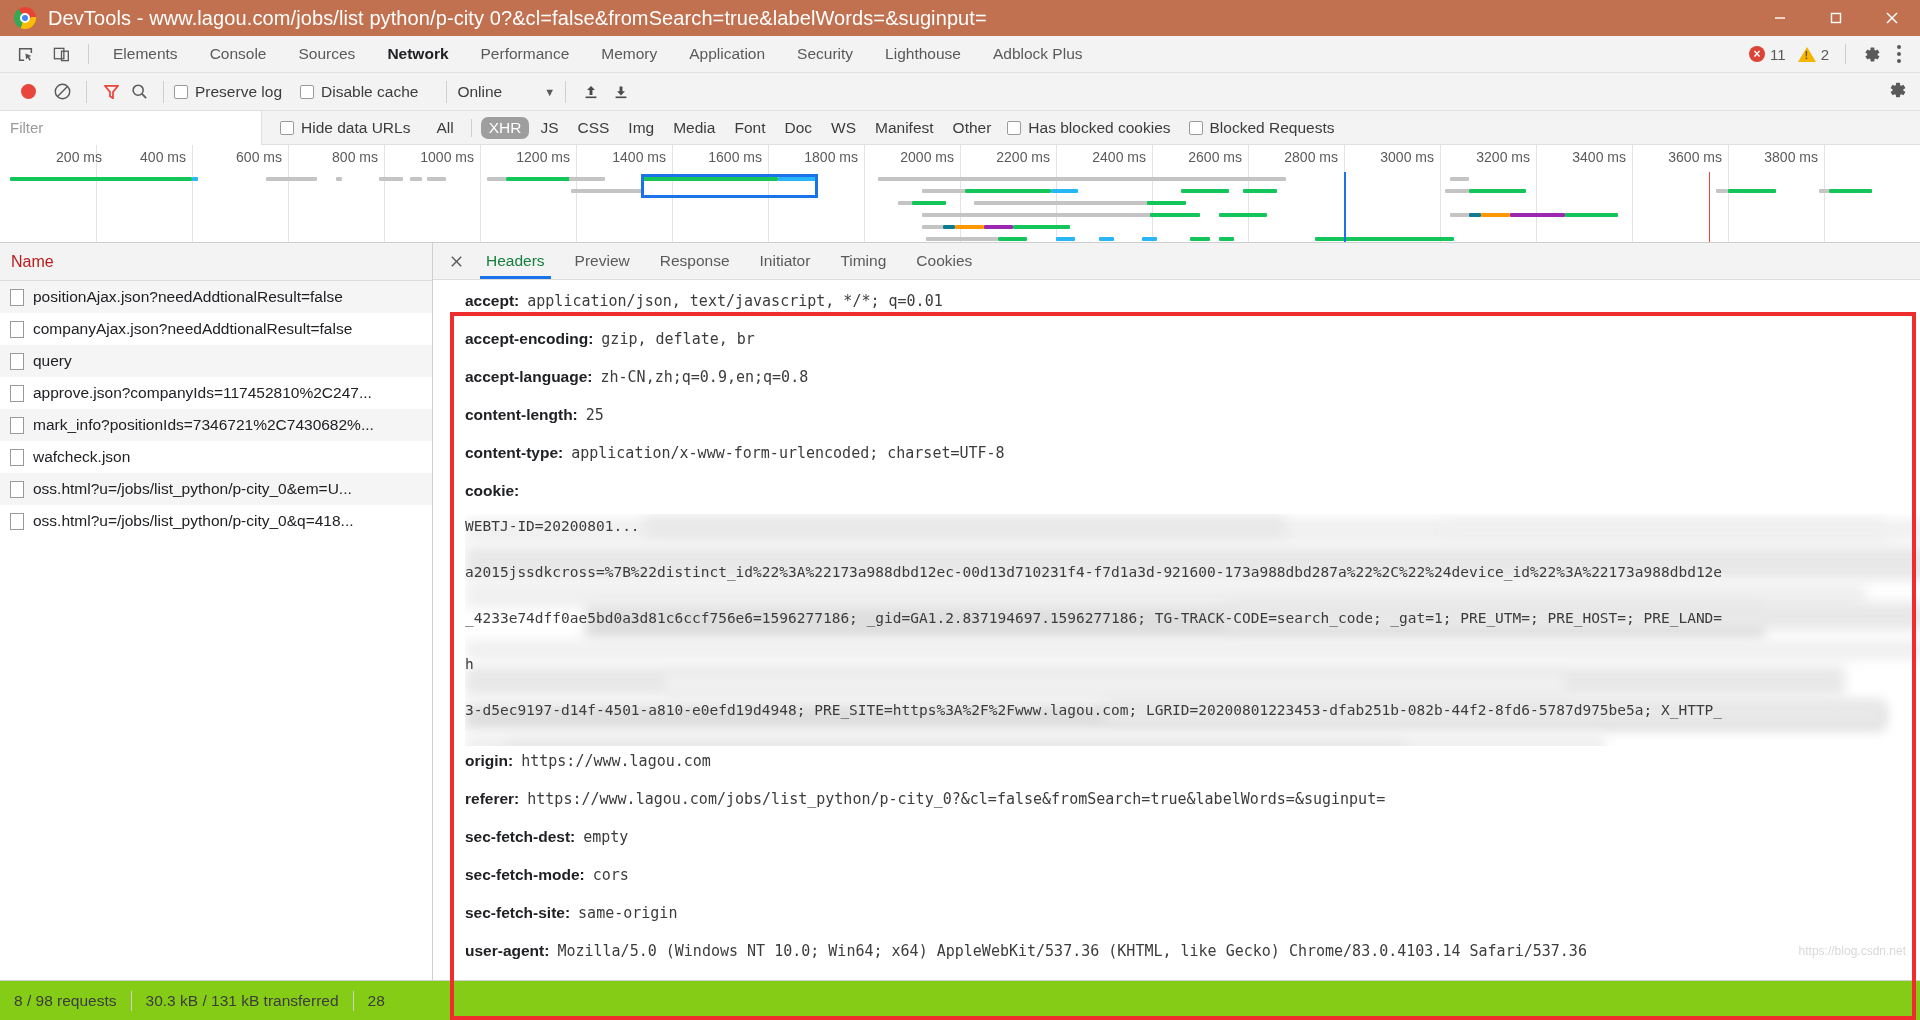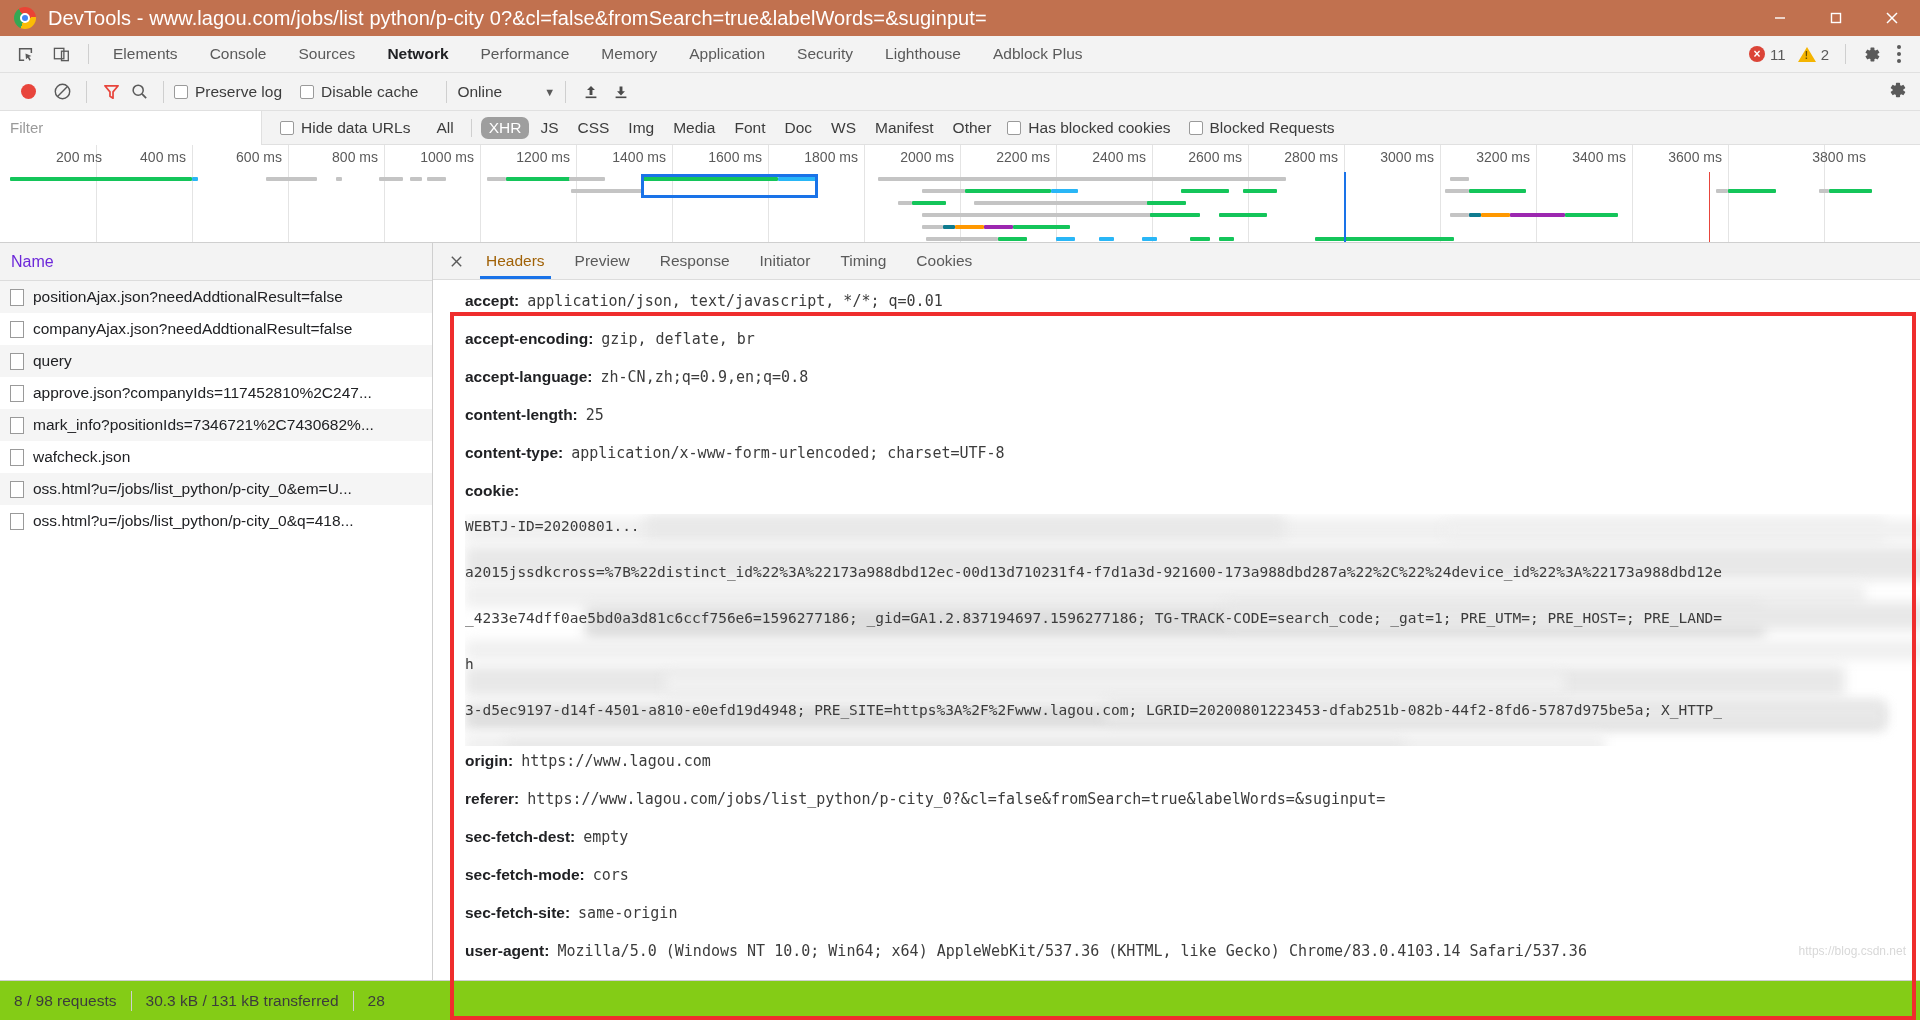--- a/index.html
+++ b/index.html
@@ -100,34 +100,34 @@
   .ov-tick { position: absolute; top: 0; height: 98px; width: 1px; background: #e4e4e4; }
   .ov-label { position: absolute; top: 4px; font-size: 14px; color: #5a5a5a; transform: translateX(-100%); padding-right: 6px; white-space: nowrap; }
   .ov-bar { position: absolute; height: 4px; border-radius: 1px; }
   .ev-line { position: absolute; top: 27px; bottom: 0; width: 1.5px; }
 
   
   .main-area { flex: 1 1 auto; display: flex; min-height: 0; position: relative; }
 
   
   .req-panel { width: 433px; flex: 0 0 433px; display: flex; flex-direction: column; background: #ffffff; border-right: 1px solid #cfcfcf; min-height: 0; }
-  .req-header { height: 38px; flex: 0 0 38px; background: #f3f3f3; border-bottom: 1px solid #dcdcdc; display:flex; align-items:center; padding-left: 11px; font-size: 16px; color: #6d28d9; }
+  .req-header { height: 38px; flex: 0 0 38px; background: #f3f3f3; border-bottom: 1px solid #dcdcdc; display:flex; align-items:center; padding-left: 11px; font-size: 16px; color: #b91c1c; }
   .req-list { flex: 1 1 auto; overflow: hidden; }
   .req-row { height: 32px; display: flex; align-items: center; padding-left: 10px; gap: 9px; font-size: 15.5px; color: #202124; white-space: nowrap; overflow: hidden; }
   .req-row:nth-child(odd) { background: #f5f5f5; }
   .req-row:nth-child(even) { background: #ffffff; }
   .doc-icon { width: 14px; height: 17px; border: 1.4px solid #9a9a9a; background: #fff; flex: 0 0 14px; }
   .req-label { overflow: hidden; text-overflow: ellipsis; }
 
   
   .detail-panel { flex: 1 1 auto; display: flex; flex-direction: column; min-width: 0; background: #ffffff; position: relative; }
   .detail-tabs { height: 37px; flex: 0 0 37px; background: #f3f3f3; border-bottom: 1px solid #dcdcdc; display: flex; align-items: center; padding-left: 8px; }
   .dt-close { width: 30px; height: 30px; display:flex; align-items:center; justify-content:center; color:#5a5a5a; font-size: 19px; }
   .dt-tab { padding: 0 15px; height: 100%; display:flex; align-items:center; font-size: 15.5px; color:#5a5a5a; position: relative; white-space: nowrap; }
-  .dt-tab.active { color: #a16207; }
+  .dt-tab.active { color: #15803d; }
   .dt-tab.active::after { content:""; position:absolute; left:9px; right:9px; bottom:0; height:3px; background:#1a73e8; }
 
   .headers-body { flex: 1 1 auto; overflow: hidden; padding: 12px 0 0 32px; position: relative; }
   .hrow { display: flex; align-items: baseline; margin-bottom: 20px; font-size: 15.5px; white-space: nowrap; font-family: "DejaVu Sans Mono", monospace; }
   .hname { font-weight: 700; color: #202124; font-family: "Liberation Sans", sans-serif; font-size: 15.5px; }
   .hval { color: #3c3c3c; margin-left: 8px; font-family: "DejaVu Sans Mono", monospace; font-size: 15px; }
 
   
   .cookie-block { position: relative; height: 232px; margin: -6px 0 6px 0; overflow: hidden; }
   .cookie-line { position: absolute; font-family: "DejaVu Sans Mono", monospace; font-size: 14.5px; color: #3c3c3c; white-space: nowrap; }
@@ -363,21 +363,21 @@
       <div class="ov-label" style="left: 1344px;">2800 ms</div>
       <div class="ov-tick" style="left: 1440px;"></div>
       <div class="ov-label" style="left: 1440px;">3000 ms</div>
       <div class="ov-tick" style="left: 1536px;"></div>
       <div class="ov-label" style="left: 1536px;">3200 ms</div>
       <div class="ov-tick" style="left: 1632px;"></div>
       <div class="ov-label" style="left: 1632px;">3400 ms</div>
       <div class="ov-tick" style="left: 1728px;"></div>
       <div class="ov-label" style="left: 1728px;">3600 ms</div>
       <div class="ov-tick" style="left: 1824px;"></div>
-      <div class="ov-label" style="left: 1824px; margin-left: 48px;">3800 ms</div>
+      <div class="ov-label" style="left: 1824px;">3800 ms</div>
       <div class="ov-bar" style="left: 9.6px; width: 182.4px; top: 32px; background: rgb(20, 197, 90);"></div>
       <div class="ov-bar" style="left: 192px; width: 5.76px; top: 32px; background: rgb(41, 182, 246);"></div>
       <div class="ov-bar" style="left: 266.4px; width: 50.4px; top: 32px; background: rgb(196, 196, 196);"></div>
       <div class="ov-bar" style="left: 336px; width: 5.76px; top: 32px; background: rgb(196, 196, 196);"></div>
       <div class="ov-bar" style="left: 379.2px; width: 24px; top: 32px; background: rgb(196, 196, 196);"></div>
       <div class="ov-bar" style="left: 410.4px; width: 12px; top: 32px; background: rgb(196, 196, 196);"></div>
       <div class="ov-bar" style="left: 427.2px; width: 19.2px; top: 32px; background: rgb(196, 196, 196);"></div>
       <div class="ov-bar" style="left: 487.2px; width: 19.2px; top: 32px; background: rgb(196, 196, 196);"></div>
       <div class="ov-bar" style="left: 506.4px; width: 67.2px; top: 32px; background: rgb(20, 197, 90);"></div>
       <div class="ov-bar" style="left: 568.8px; width: 36px; top: 32px; background: rgb(196, 196, 196);"></div>

